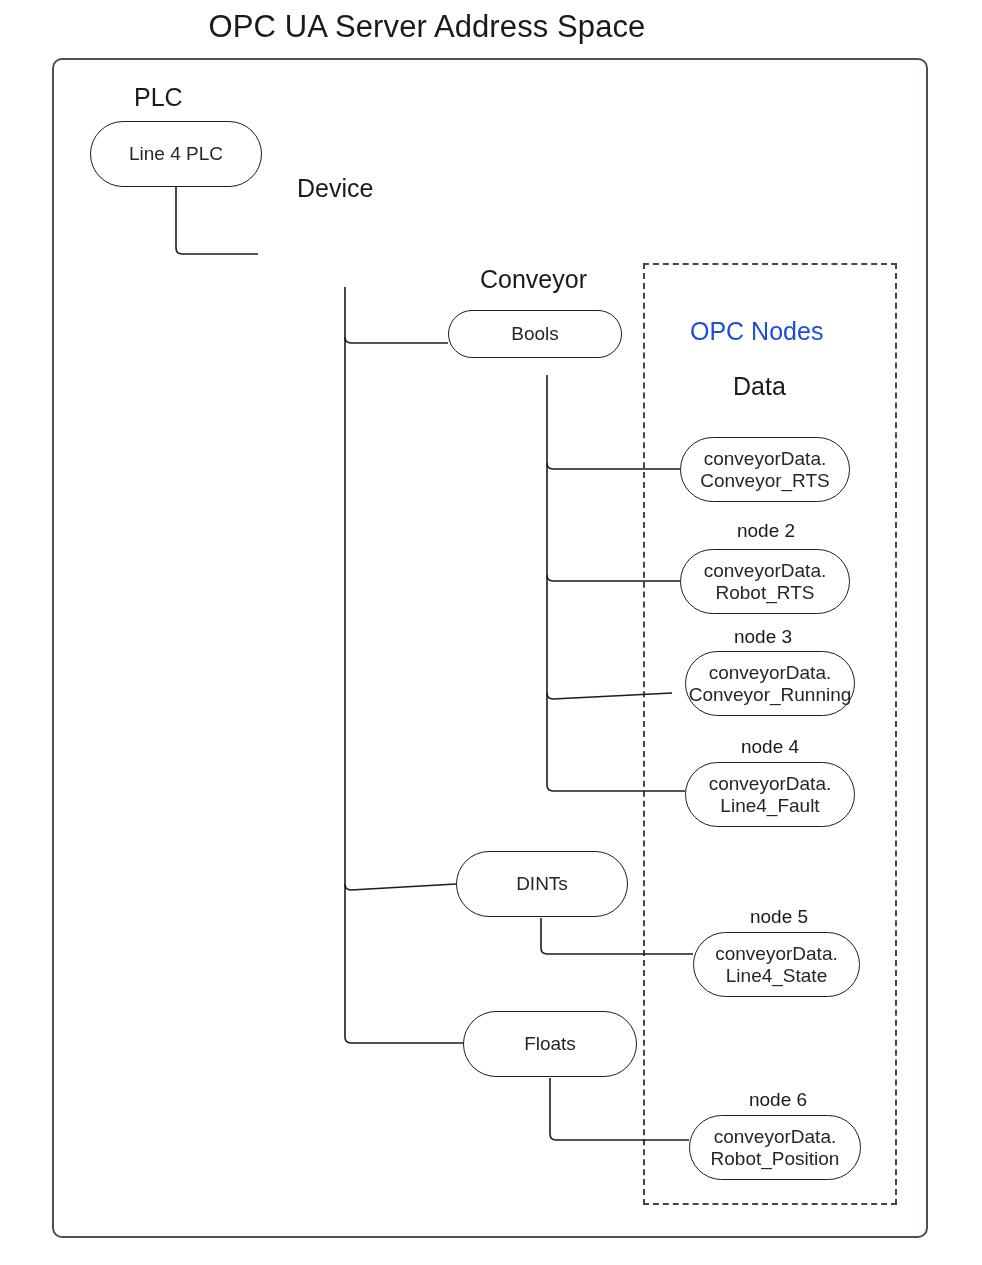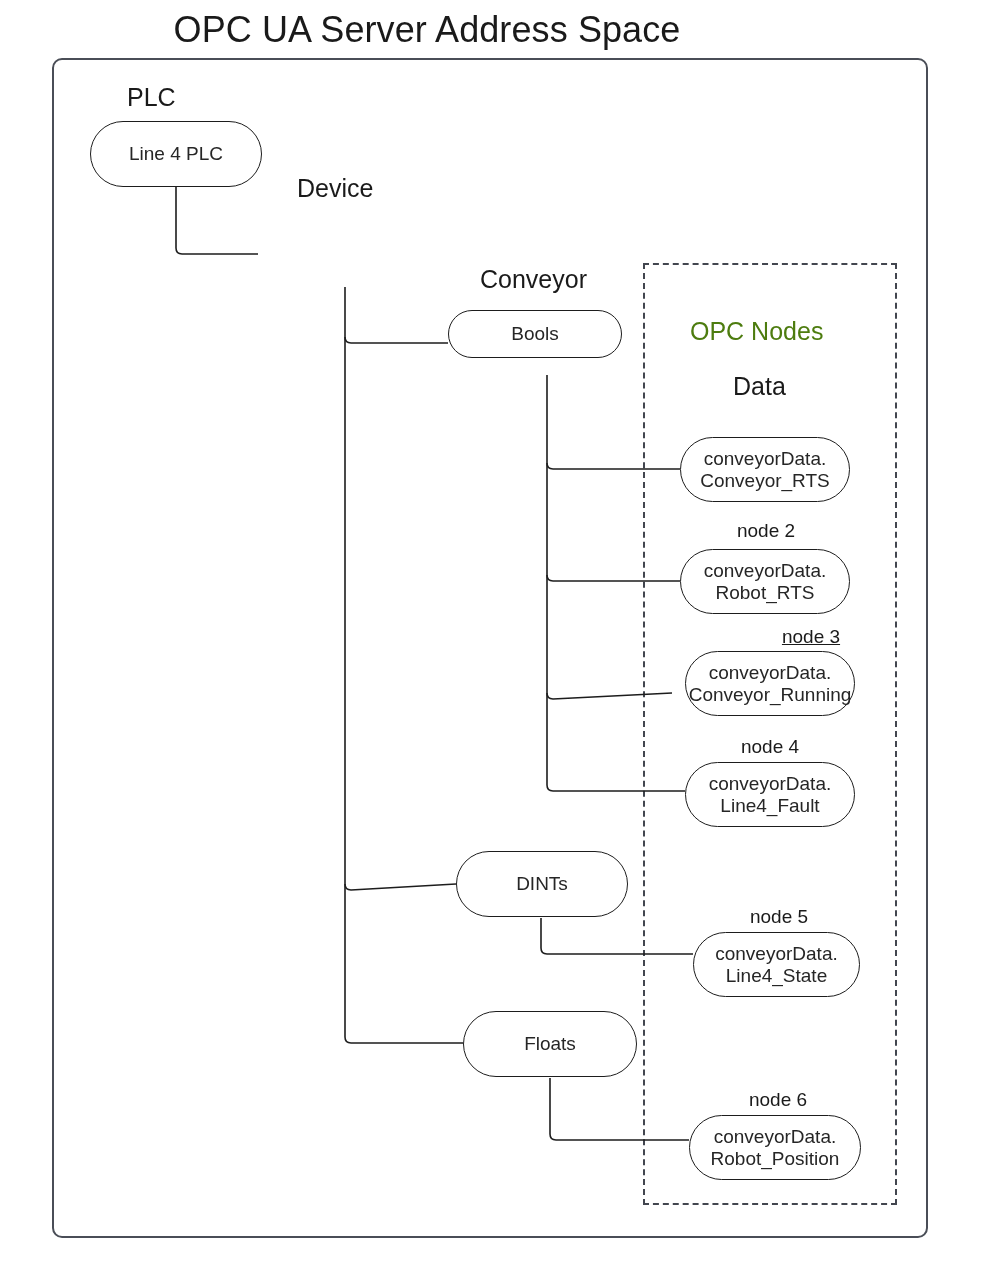--- a/index.html
+++ b/index.html
@@ -18,21 +18,21 @@
     background: #ffffff;
     overflow: hidden;
   }
   
   .diagram-title {
     position: absolute;
     left: 0;
     top: 9px;
     width: 854px;
     text-align: center;
-    font-size: 36px;
+    font-size: 31px;
     color: #1a1a1a;
     letter-spacing: 0.1px;
     white-space: pre;
   }
   
   .outer-box {
     position: absolute;
     left: 52px;
     top: 58px;
     width: 876px;
@@ -85,21 +85,21 @@
     position: absolute;
     font-size: 25px;
     color: #1a1a1a;
     white-space: nowrap;
     text-align: center;
   }
   .caption.small {
     font-size: 19px;
   }
   .caption.red {
-    color: #4d7c0f;
+    color: #1d4ed8;
     font-size: 25px;
   }
   .overflow-text {
     overflow: visible;
   }
 </style>
 </head>
 <body>
 
 <div id="canvas">
@@ -126,21 +126,21 @@
 
     <path d="M547,575 Q547,581 553,581 L680,581"></path>
 
     <path d="M547,693 Q547,699 553,699 L672,693"></path>
 
     <path d="M541,918 L541,948 Q541,954 547,954 L693,954"></path>
 
     <path d="M550,1078 L550,1134 Q550,1140 556,1140 L689,1140"></path>
   </svg>
 
-  <div class="caption" style="left:127px; top:83px;">PLC</div>
+  <div class="caption" style="left:134px; top:83px;">PLC</div>
 
   <div class="caption" style="left:297px; top:174px;">Device</div>
 
   <div class="caption" style="left:480px; top:265px;">Conveyor</div>
 
   <div class="caption red" style="left:690px; top:317px;">OPC Nodes</div>
 
   <div class="caption" style="left:733px; top:372px;">Data</div>
 
   <div class="rnode lvl1" style="left:90px; top:121px; width:172px; height:66px;">
@@ -169,21 +169,21 @@
   </div>
 
   <div class="caption small" style="left:731px; top:520px; width:70px;">node 2</div>
   <div class="rnode opc" style="left:680px; top:549px; width:170px; height:65px;">
     <div class="overflow-text">
       <span class="two-line">conveyorData.</span>
       <span class="two-line">Robot_RTS</span>
     </div>
   </div>
 
-  <div class="caption small" style="left:776px; top:626px; width:70px;text-decoration:underline;">node 3</div>
+  <div class="caption small" style="left:728px; top:626px; width:70px;">node 3</div>
   <div class="rnode opc" style="left:685px; top:651px; width:170px; height:65px;">
     <div class="overflow-text">
       <span class="two-line">conveyorData.</span>
       <span class="two-line">Conveyor_Running</span>
     </div>
   </div>
 
   <div class="caption small" style="left:735px; top:736px; width:70px;">node 4</div>
   <div class="rnode opc" style="left:685px; top:762px; width:170px; height:65px;">
     <div class="overflow-text">

